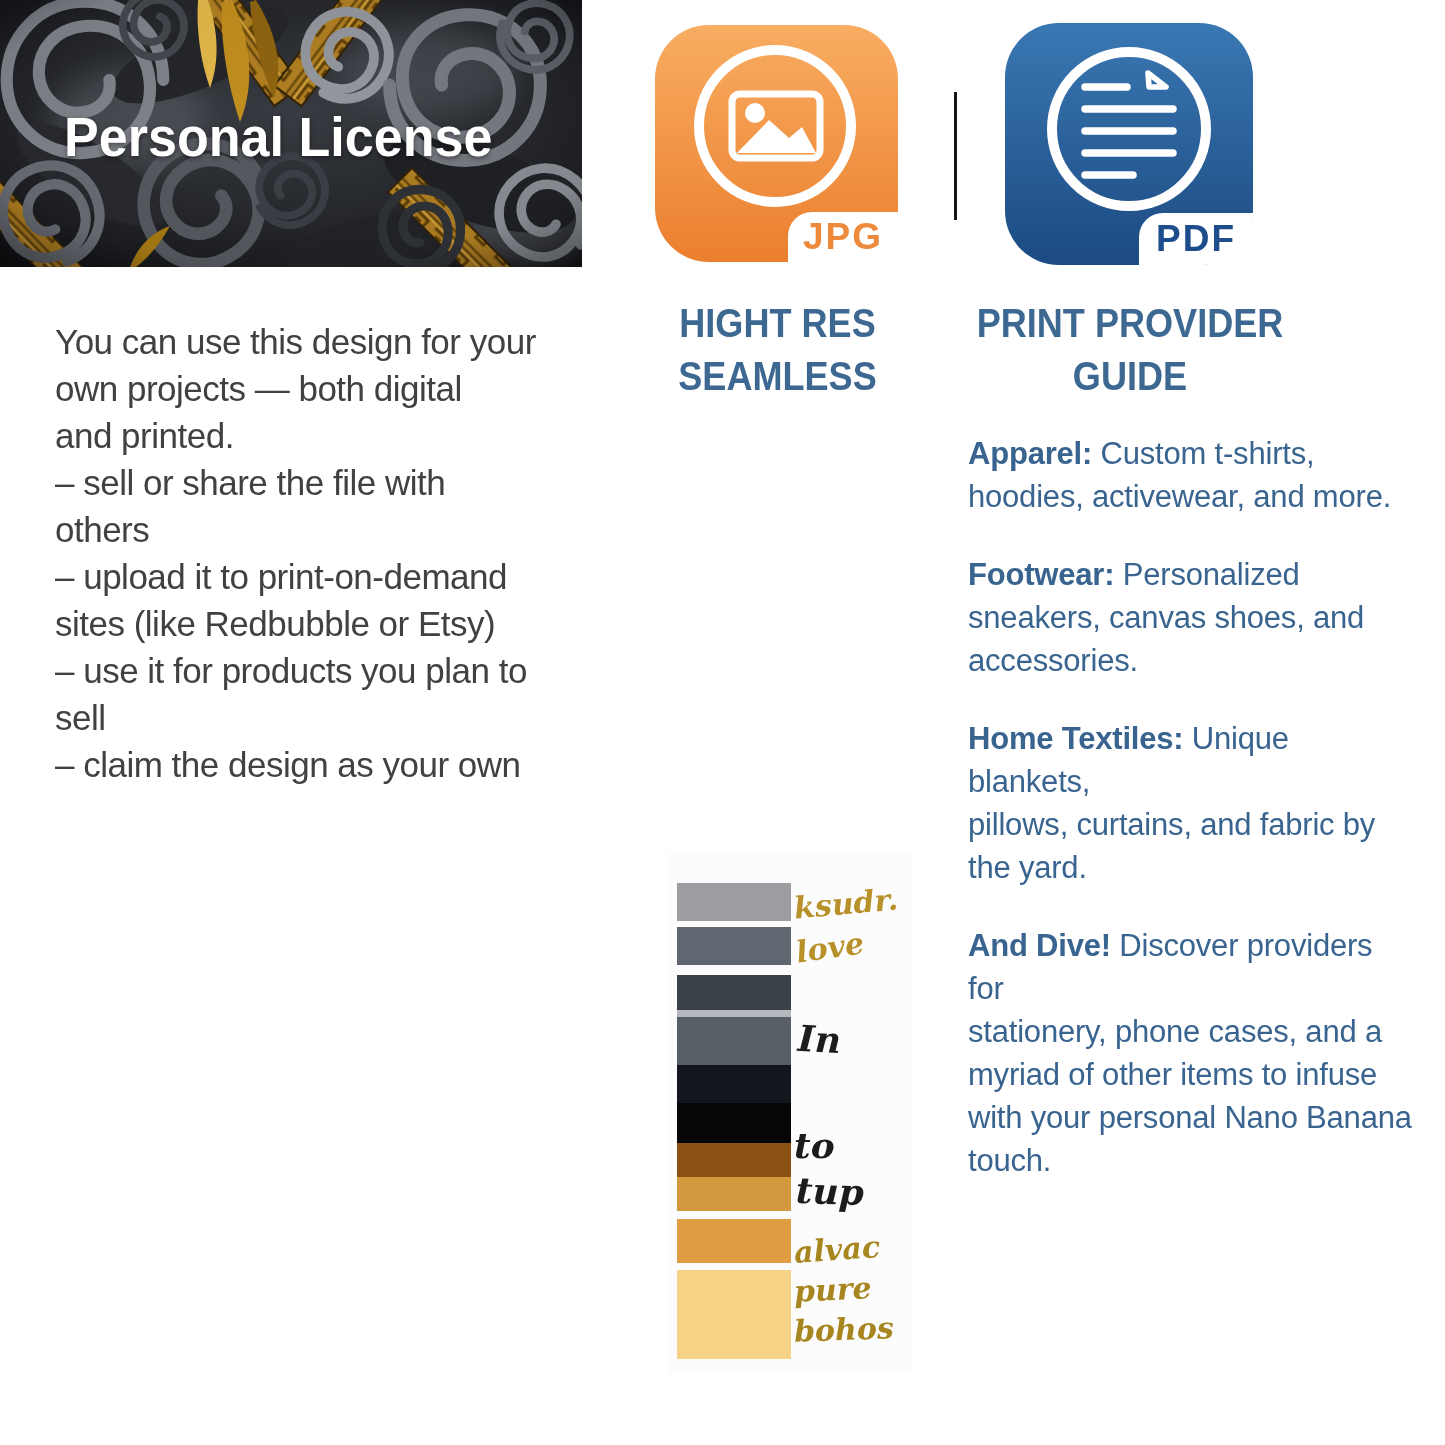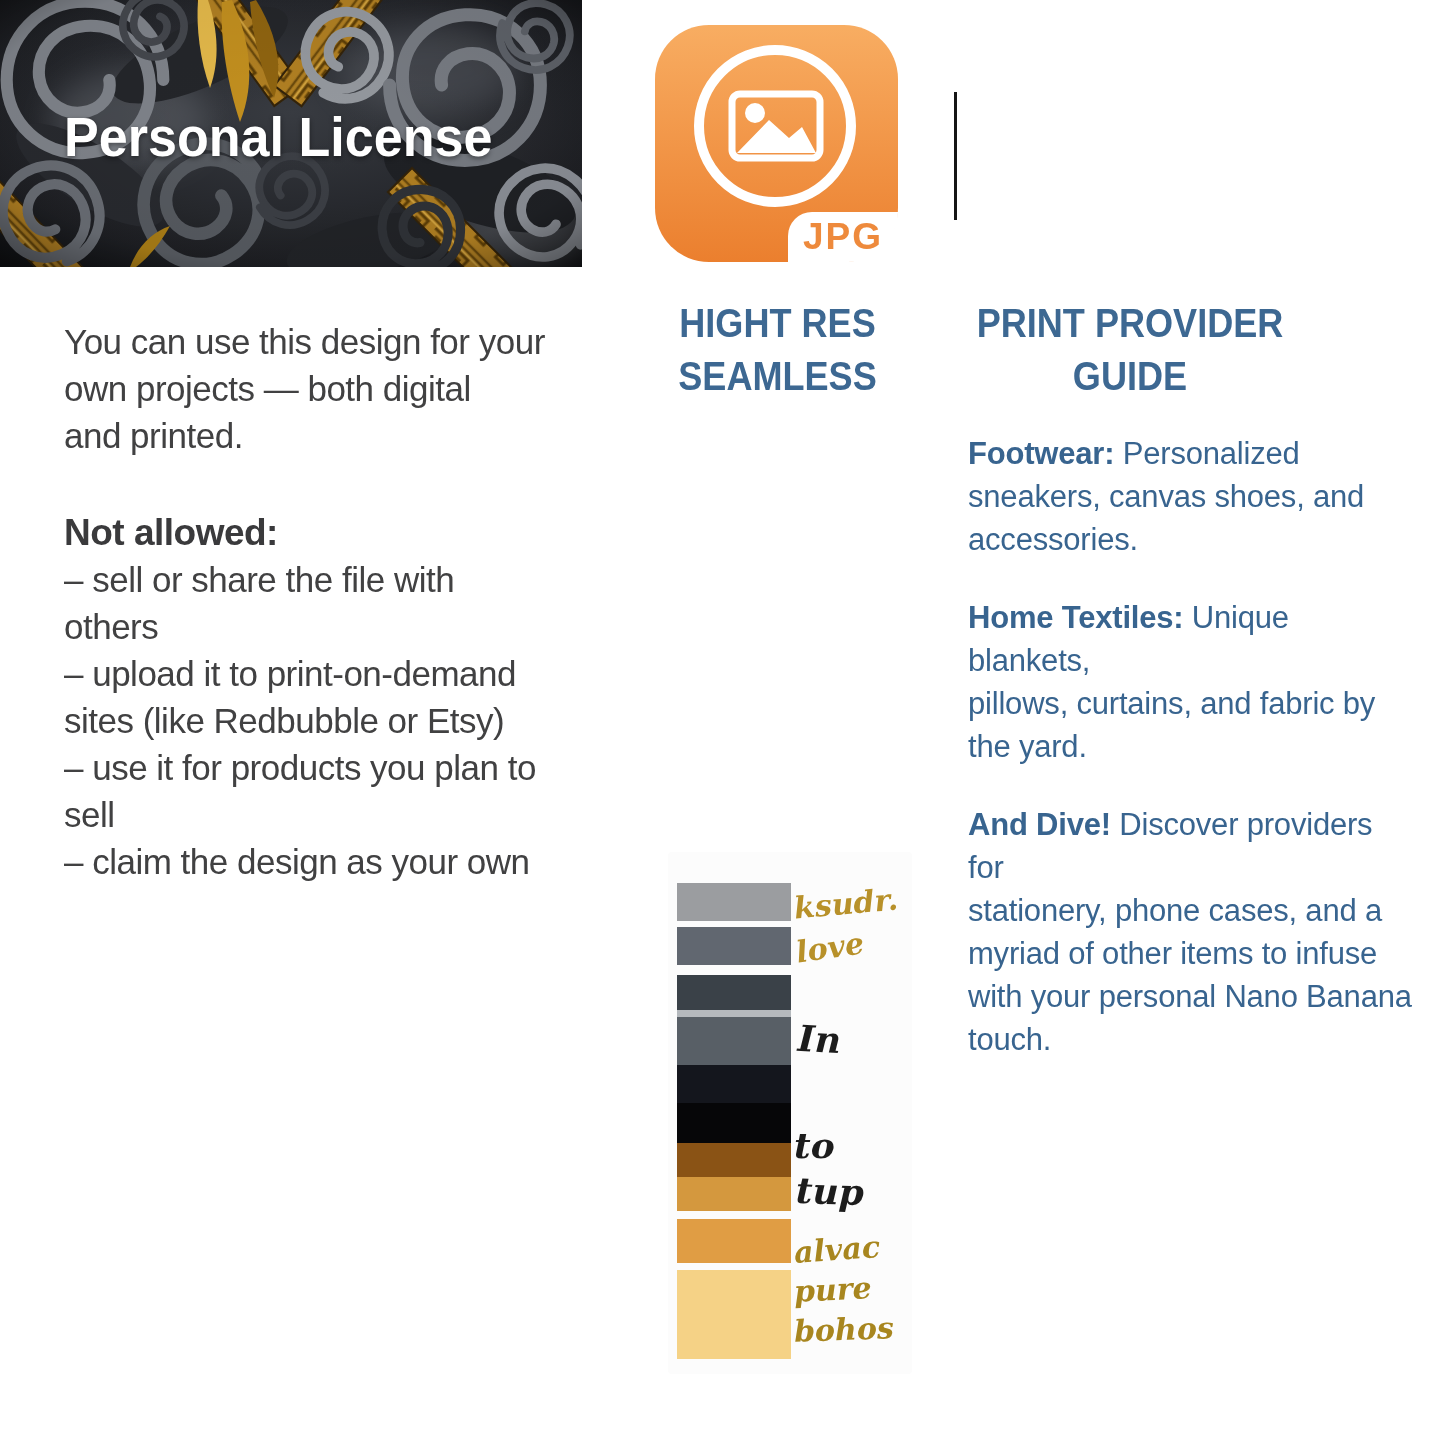--- a/index.html
+++ b/index.html
@@ -24,21 +24,21 @@
   .notch-pdf{width:114px;height:52px;font-size:37px;letter-spacing:2px;}
 
   .divider{position:absolute;left:954px;top:92px;width:3px;height:128px;background:#151515;}
 
   .caption{position:absolute;top:297px;font-weight:700;font-size:41px;line-height:53px;
            text-align:center;white-space:pre-line;transform:scaleX(.88);}
   .caption-jpg{left:620px;width:315px;}
   .caption-pdf{left:945px;width:370px;}
 
   
-  .leftcol{position:absolute;left:64px;top:318px;width:545px;color:#414142;
+  .leftcol{position:absolute;left:55px;top:318px;width:545px;color:#414142;
            font-size:35px;line-height:47px;letter-spacing:-.5px;}
   .leftcol p{margin:0;white-space:pre-line;}
   .leftcol h3{margin:50px 0 0 0;font-size:37px;line-height:47px;font-weight:700;color:#3a3a3c;}
 
   
   .rightcol{position:absolute;left:968px;top:432px;width:445px;color:#38648f;
             font-size:31px;line-height:43px;letter-spacing:-.2px;}
   .rightcol p{margin:0;white-space:pre-line;}
   .rightcol p + p{margin-top:35px;}
   .lead{font-weight:700;}
@@ -151,41 +151,65 @@
       <circle cx="100" cy="88" r="10" fill="#ffffff"></circle>
       <path d="M82 128 L114 95 L134 113 L147 102 L161 128 Z" fill="#ffffff"></path>
     </svg>
     <div class="notch notch-jpg">
       <span style="color: rgb(238, 138, 60);">JPG</span>
     </div>
   </div>
 
   <div class="divider"></div>
 
+  <div class="tile tile-pdf">
+    <svg viewBox="0 0 248 242">
+      <defs>
+        <linearGradient id="pg" x1="0" y1="0" x2="0" y2="1">
+          <stop offset="0%" stop-color="#3a78b3"></stop>
+          <stop offset="100%" stop-color="#1c4a82"></stop>
+        </linearGradient>
+      </defs>
+      <rect width="248" height="242" rx="54" fill="url(#pg)"></rect>
+      <circle cx="124" cy="106" r="77" fill="none" stroke="#ffffff" stroke-width="10"></circle>
+      <g stroke="#ffffff" stroke-width="7.5" stroke-linecap="round" fill="none">
+        <path d="M80 64 H122"></path>
+        <path d="M80 86 H168"></path>
+        <path d="M80 108 H168"></path>
+        <path d="M80 130 H168"></path>
+        <path d="M80 152 H128"></path>
+      </g>
+      <path d="M143 50 L161 64 L144 64 Z" fill="none" stroke="#ffffff" stroke-width="5.5" stroke-linejoin="round"></path>
+    </svg>
+    <div class="notch notch-pdf">
+      <span style="color: rgb(29, 77, 139);">PDF</span>
+    </div>
+  </div>
 
   <div class="caption caption-jpg" style="color: rgb(61, 104, 146);">HIGHT RES
 SEAMLESS</div>
   <div class="caption caption-pdf" style="color: rgb(61, 104, 146);">PRINT PROVIDER
 GUIDE</div>
 
   <div class="leftcol">
     <p>You can use this design for your
 own projects — both digital
 and printed.</p>
-    <h3>Not allowed:</h3>
     <p>– sell or share the file with
 others
 – upload it to print-on-demand
 sites (like Redbubble or Etsy)
 – use it for products you plan to
 sell
 – claim the design as your own</p>
   </div>
 
   <div class="rightcol">
+    <p><span class="lead">Apparel:</span><span> Custom t-shirts,
+hoodies, activewear, and more.</span></p>
     <p><span class="lead">Footwear:</span><span> Personalized
 sneakers, canvas shoes, and
 accessories.</span></p>
     <p><span class="lead">Home Textiles:</span><span> Unique blankets,
 pillows, curtains, and fabric by
 the yard.</span></p>
     <p><span class="lead">And Dive!</span><span> Discover providers for
 stationery, phone cases, and a
 myriad of other items to infuse
 with your personal Nano Banana

